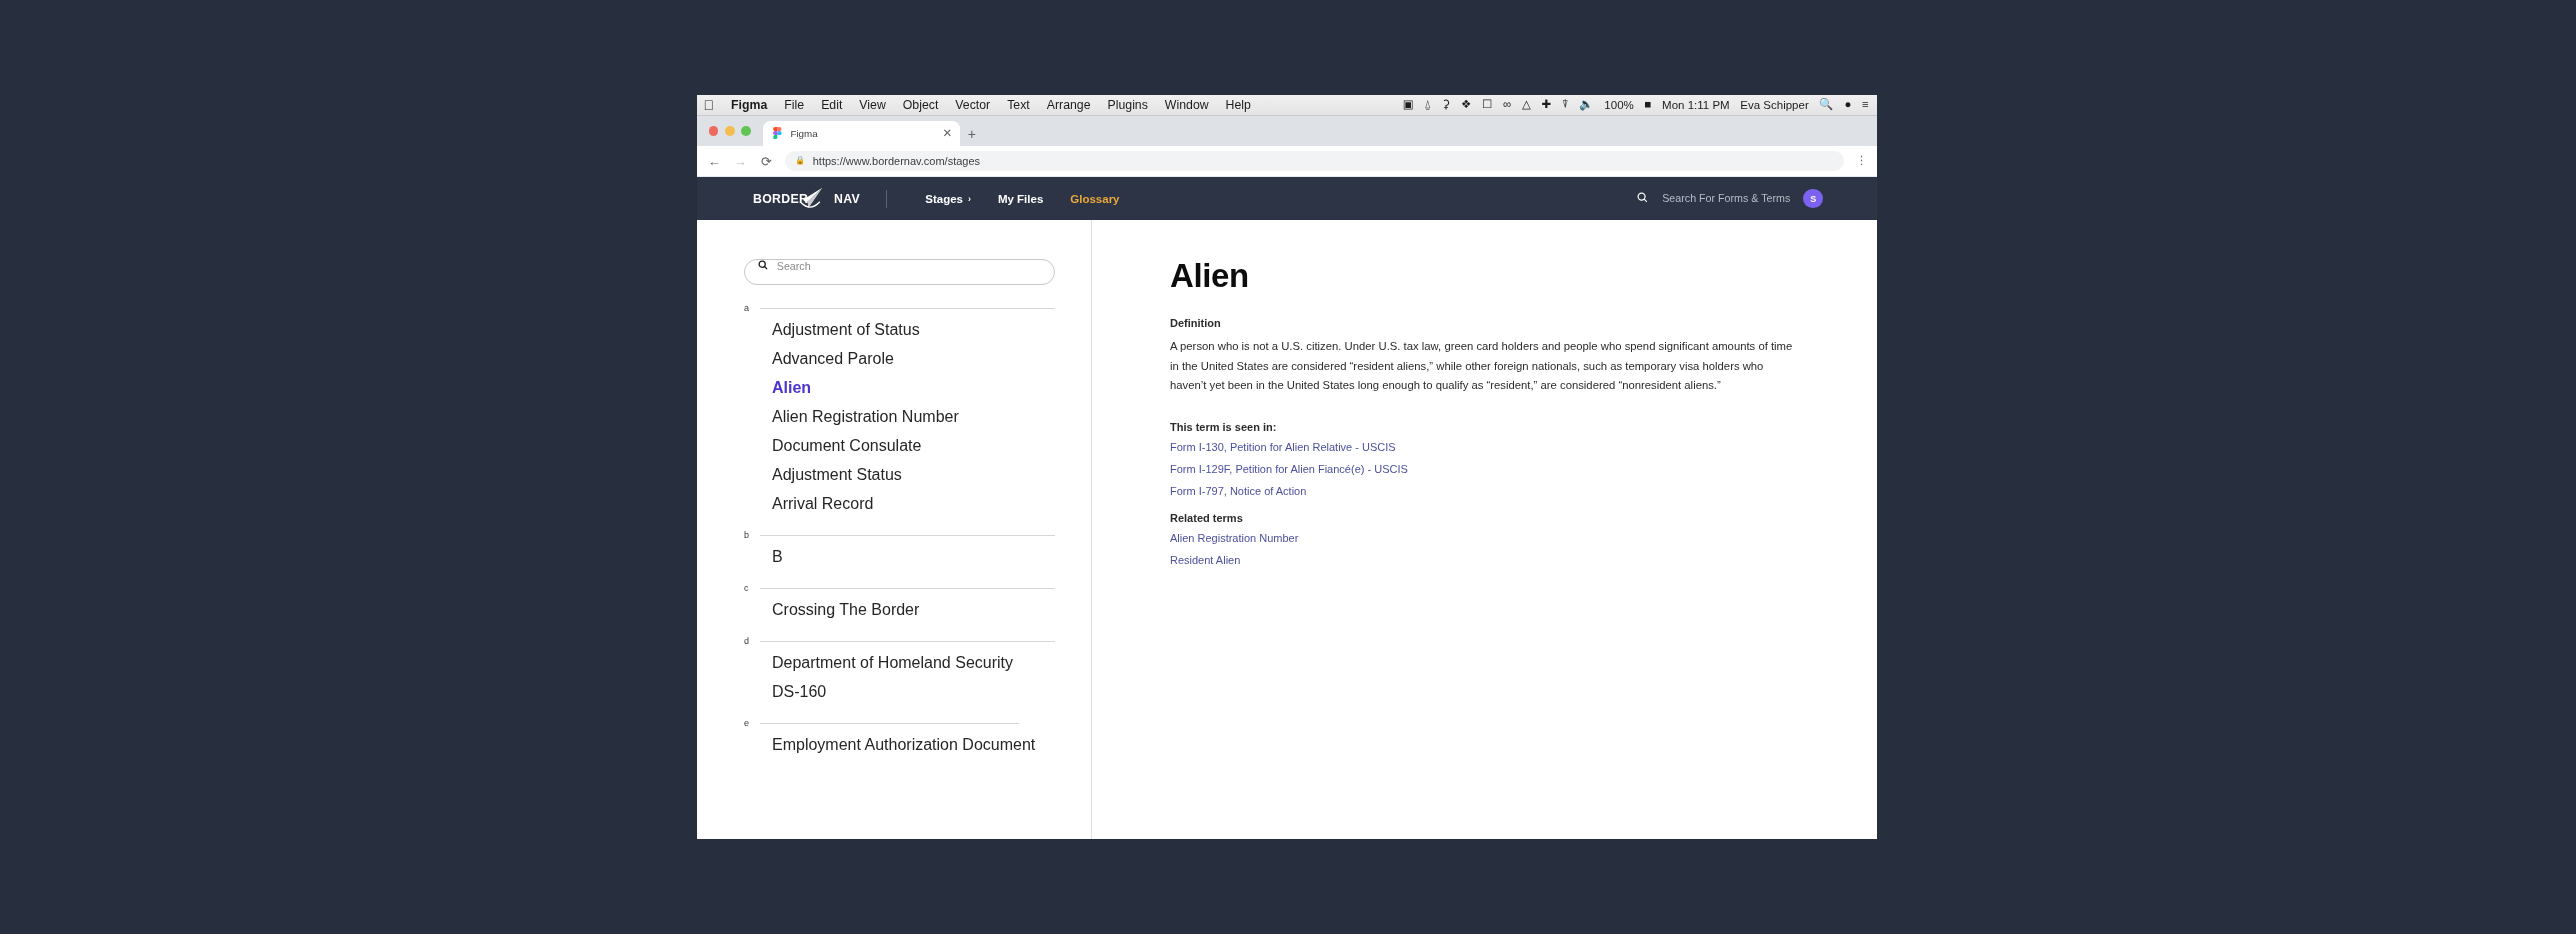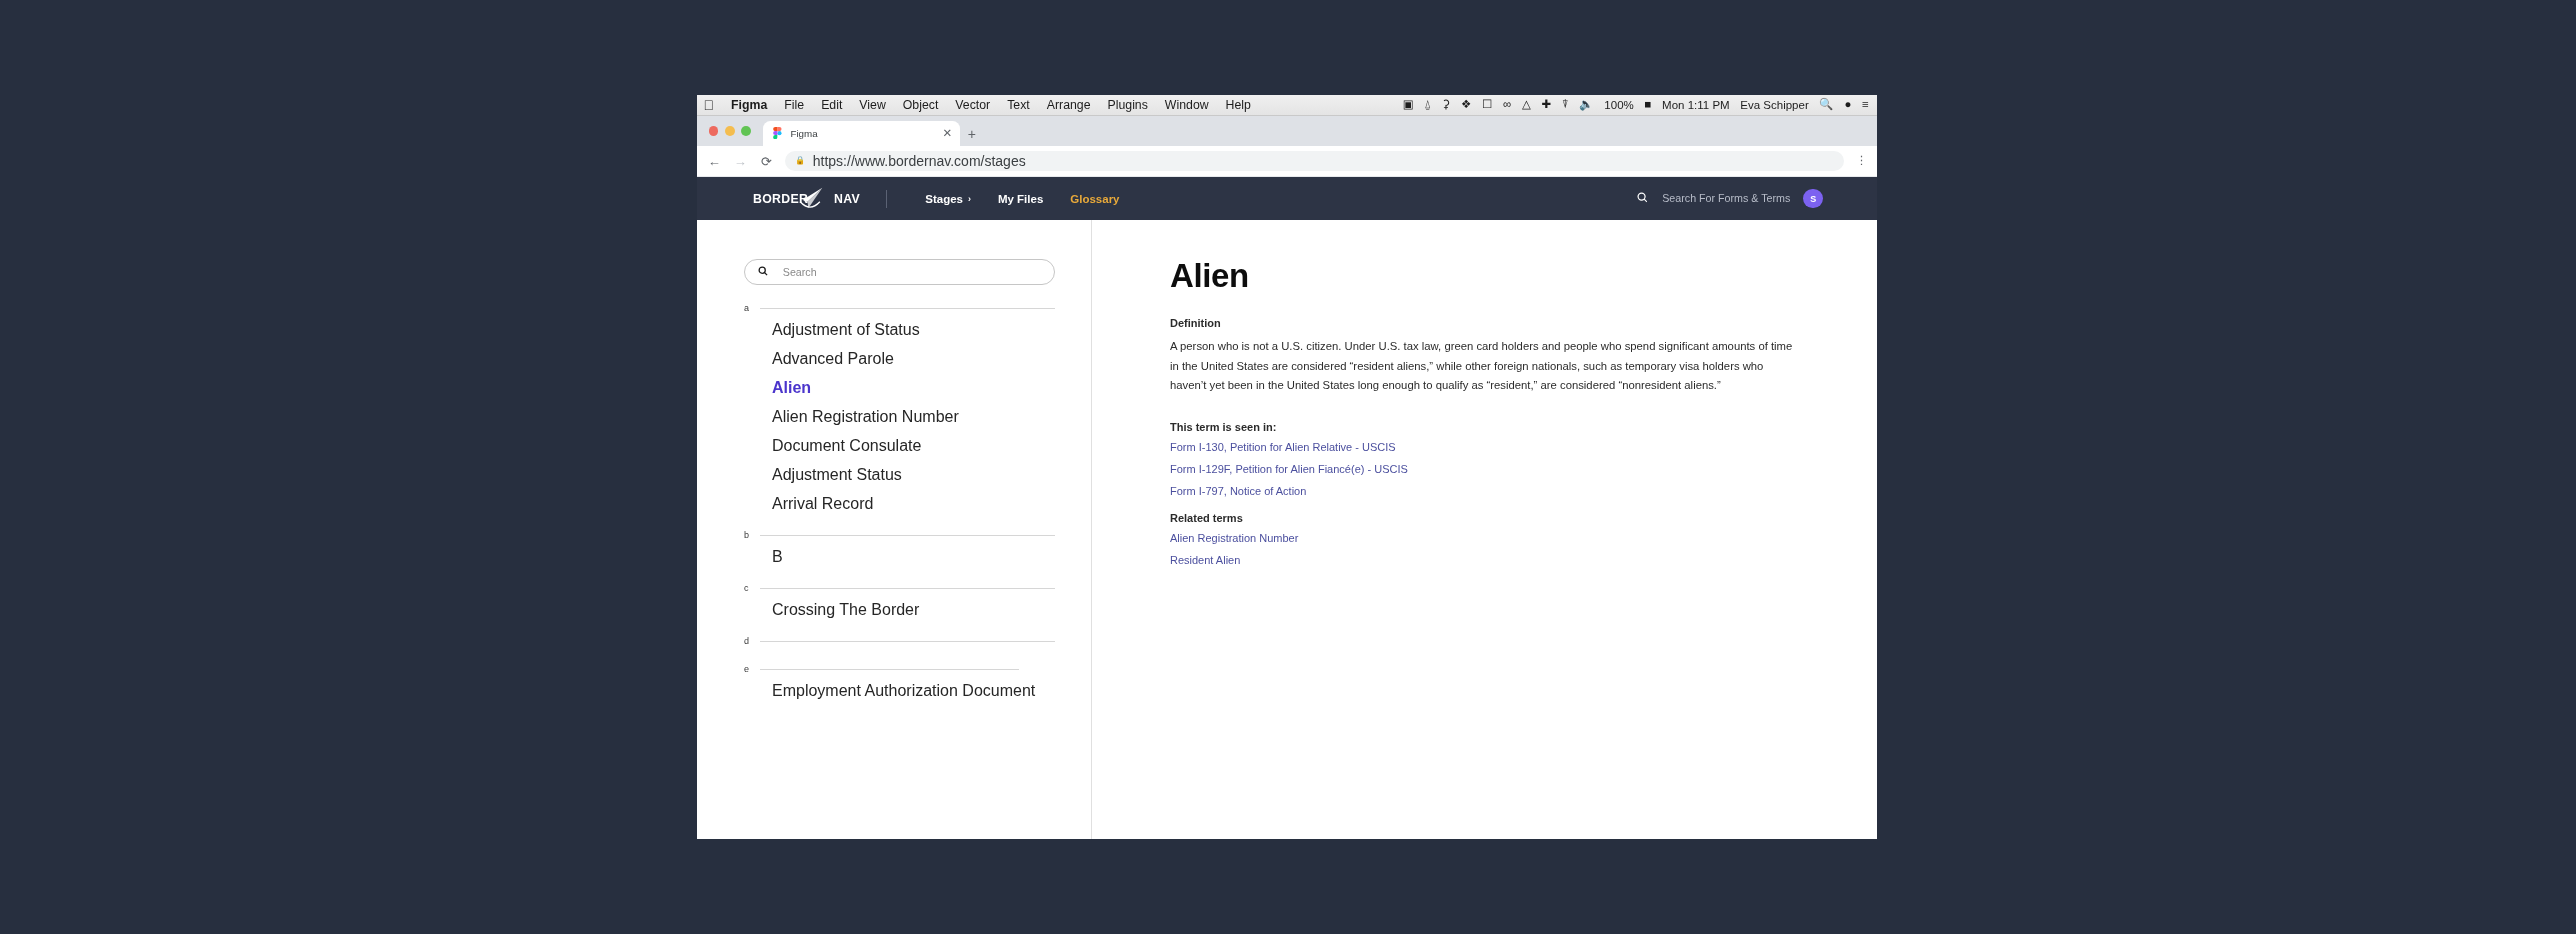--- a/index.html
+++ b/index.html
@@ -81,21 +81,21 @@
   .nav-btn { font-size: 13px; color: #5f6368; width: 14.7px; text-align: center; line-height: 1; }
   .nav-btn.disabled { color: #bdc1c6; }
   #omnibox {
     flex: 1; height: 20.5px;
     background: #f1f3f4;
     border-radius: 10.7px;
     display: flex; align-items: center;
     padding: 0 9.8px; gap: 7.4px;
   }
   .lock-icon { font-size: 8.2px; color: #5f6368; line-height: 1; }
-  .omnibox-url { font-size: 14px; color: #3c4043; white-space: nowrap; }
+  .omnibox-url { font-size: 11px; color: #3c4043; white-space: nowrap; }
   #chrome-menu { font-size: 11.5px; color: #5f6368; letter-spacing: 0; line-height: 1; }
 
   
   #site { background: #5eead4; height: 661px; position: relative; }
 
   #site-header {
     height: 43px;
     background: #2d3445;
     display: flex; align-items: center;
     padding: 0 54px 0 56px;
@@ -153,22 +153,22 @@
     border-right: 0.8px solid #e0e0e0;
     padding: 39px 0 0 0;
     position: relative;
     flex: 0 0 395px;
   }
   #sidebar-search {
     margin: 0 36px 0 47px;
     height: 26px;
     border: 0.8px solid #c6c6c6;
     border-radius: 14px;
-    display: flex; align-items: center;
-    padding: 0 13px; gap: 15px;
+    display: flex; 
+    padding: 0 13px; gap: 9px;
   }
   .sb-search-icon { font-size: 9.8px; color: #1a1a1a; line-height: 1; }
   .sb-search-ph { font-size: 10.7px; color: #8a8a8a; }
 
   .letter-group { margin-top: 18px; }
   .letter-row {
     display: flex; align-items: center;
     padding-left: 47px;
     gap: 9px;
   }
@@ -366,20 +366,24 @@
           <div class="term-list">
             <div class="term-item">Crossing The Border</div>
           </div>
         </div>
 
         <div class="letter-group">
           <div class="letter-row">
             <span class="letter-label">d</span>
             <span class="letter-rule"></span>
           </div>
+          <div class="term-list">
+            <div class="term-item">Department of Homeland Security</div>
+            <div class="term-item">DS-160</div>
+          </div>
         </div>
 
         <div class="letter-group">
           <div class="letter-row">
             <span class="letter-label">e</span>
             <span class="letter-rule" style="margin-right:72px"></span>
           </div>
           <div class="term-list">
             <div class="term-item">Employment Authorization Document</div>
           </div>

